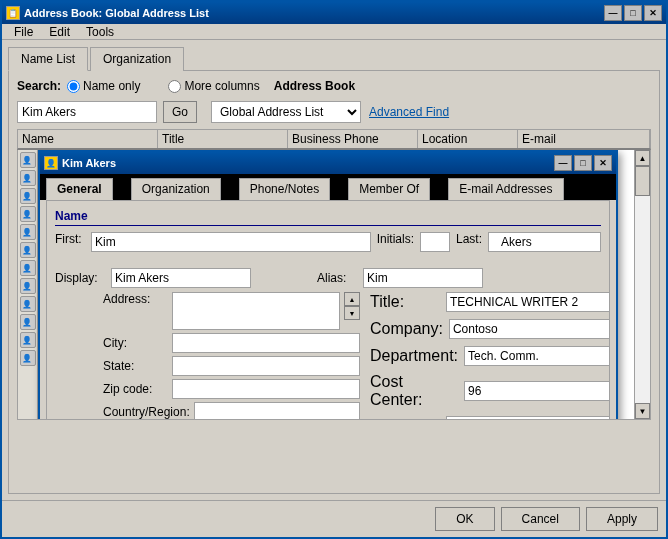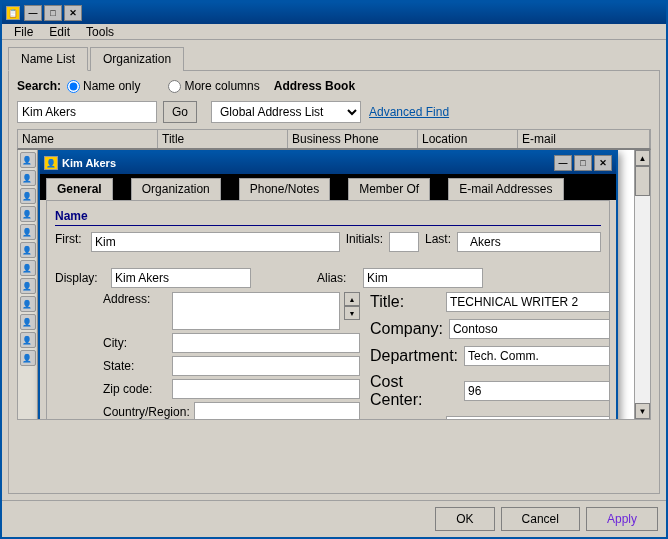--- a/index.html
+++ b/index.html
@@ -429,21 +429,21 @@
     .bottom-btn {
       height: 24px;
       padding: 0 20px;
       background: #d4d0c8;
       border: 1px solid #808080;
       cursor: pointer;
       font-size: 12px;
     }
 
     .bottom-btn.disabled {
-      color: #6d28d9;
+      color: #000000;
       cursor: default;
     }
 
     
     .side-icons {
       position: absolute;
       left: 0;
       top: 0;
       bottom: 0;
       width: 20px;
@@ -499,20 +499,21 @@
     .right-label { min-width: 70px; font-size: 16px; }
     .right-input { flex: 1; }
   </style>
 </head>
 <body>
 
 <div class="outer-window">
 
   <div class="outer-titlebar">
     <div class="title-icon">📋</div>
+    <span class="title-text">Address Book: Global Address List</span>
     <div class="title-buttons">
       <div class="title-btn">—</div>
       <div class="title-btn">□</div>
       <div class="title-btn">✕</div>
     </div>
   </div>
 
   <div class="menubar">
     <div class="menubar-item">File</div>
     <div class="menubar-item">Edit</div>
@@ -604,21 +605,21 @@
           <div class="inner-form">
 
             <div class="form-section-label">Name</div>
 
             <div class="first-last-row">
               <span class="first-label">First:</span>
               <input class="form-input first-input" type="text" value="Kim" style="">
               <span class="initials-label">Initials:</span>
               <input class="form-input-small initials-input" type="text" value="" style="">
               <span class="last-label">Last:</span>
-              <input class="form-input last-input" type="text" style="width: 144px; flex: unset; padding-left: 12px;" value="Akers">
+              <input class="form-input last-input" type="text" style="width: 113px; flex: unset; padding-left: 12px;" value="Akers">
             </div>
 
             <div class="display-row">
               <span class="form-label" style="min-width:50px;">Display:</span>
               <input class="form-input" type="text" style="width: 140px; flex: unset;" value="Kim Akers">
               <span class="form-label" style="min-width:40px; margin-left:60px;">Alias:</span>
               <input class="form-input" type="text" style="width: 120px; flex: unset;" value="Kim">
             </div>
 
             <div style="display:flex; gap:10px; margin-top:4px;margin-left:48px;">

